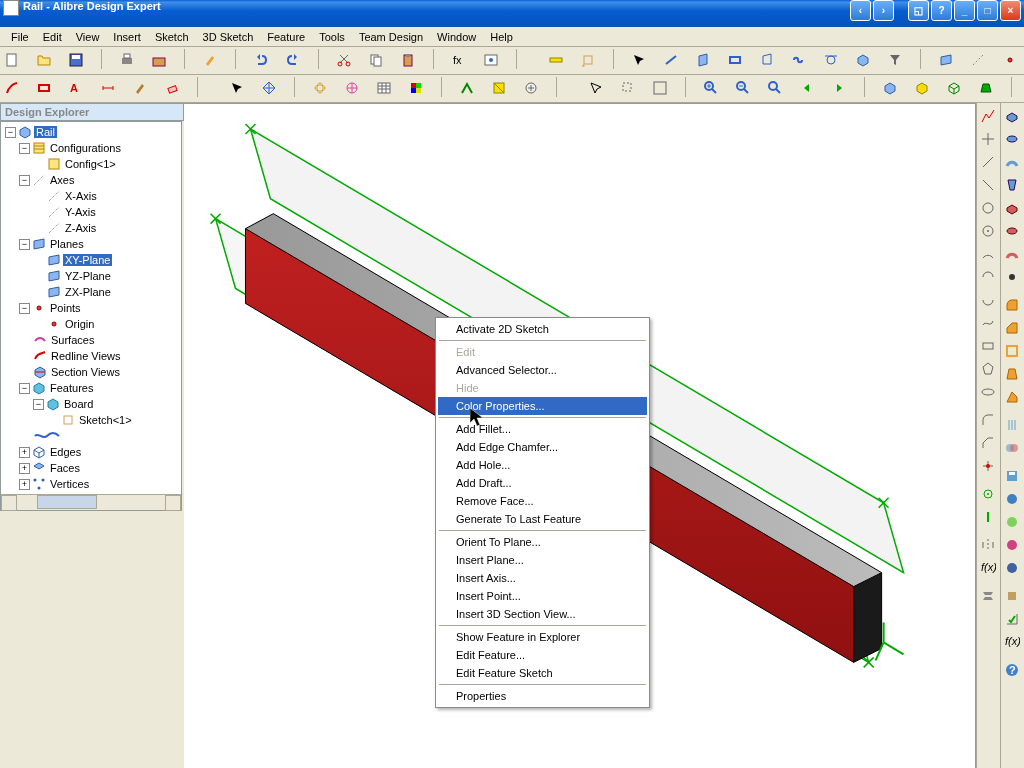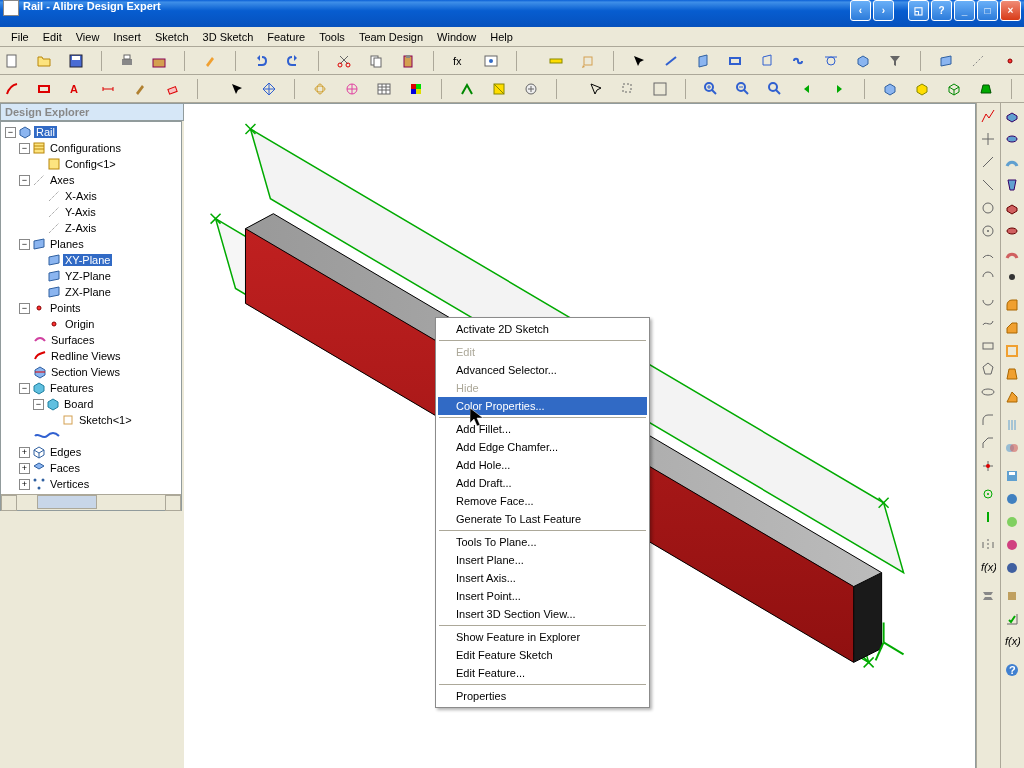--- a/index.html
+++ b/index.html
@@ -4,21 +4,21 @@
 <style>
 *{margin:0;padding:0;box-sizing:border-box;font-family:Tahoma,Arial,sans-serif;font-size:11px;user-select:none}
 body{background:#ece9d8;width:1024px;height:768px;overflow:hidden;position:relative}
 .titlebar{height:27px;background:linear-gradient(to bottom,#0a5fd6,#3f8fe8 8%,#075dd0 40%,#0651bd);display:flex;align-items:flex-start;padding:0 3px;color:#fff;font-weight:bold;font-size:13px}
 .titlebar .app-icon{width:16px;height:16px;background:#fff;margin-right:4px;border:1px solid #888}
 .titlebar .title-text{flex:1}
 .titlebar .wbtn{width:21px;height:21px;margin-left:2px;background:linear-gradient(to bottom,#6ab0f8,#2c7bda);border:1px solid #fff;border-radius:3px;display:flex;align-items:center;justify-content:center;color:#fff;font-weight:bold;font-size:10px}
 .titlebar .wbtn.close{background:linear-gradient(to bottom,#f08c77,#d83b18)}
 .menubar{height:20px;background:#ece9d8;display:flex;align-items:center;padding:0 4px;border-bottom:1px solid #aca899}
 .menubar .mitem{padding:2px 7px;cursor:default}
-.toolbar-row{background:#ece9d8;display:flex;align-items:center;padding:2px 3px;border-bottom:1px solid #aca899;height:28px;gap:14px}
+.toolbar-row{background:#ece9d8;display:flex;padding:2px 3px;border-bottom:1px solid #aca899;height:28px;gap:14px}
 .tbtn{width:22px;height:22px;display:inline-flex;align-items:center;justify-content:center;border:1px solid transparent;cursor:default}
 .tbtn svg{width:16px;height:16px}
 .tsep{width:6px;height:20px;border-left:1px solid #aca899;margin:0 2px}
 .main-area{display:flex;height:684px;position:relative}
 .panel-title{background:#d6e7f7;border:1px solid #919b9c;padding:2px 4px;font-weight:bold;color:#888;font-size:11px}
 .explorer{width:182px;background:#fff;border:1px solid #919b9c;display:flex;flex-direction:column}
 .tree{flex:1;overflow:auto;padding:2px;font-size:11px;color:#000}
 .tree .node{display:flex;align-items:center;height:16px;white-space:nowrap}
 .tree .exp{width:11px;height:11px;border:1px solid #888;display:inline-flex;align-items:center;justify-content:center;font-size:9px;line-height:1;margin-right:2px;background:#fff}
 .tree .ticon{width:14px;height:14px;margin-right:2px;display:inline-block}
@@ -999,28 +999,28 @@
   <div class="ci dis">Hide</div>
   <div class="ci hl">Color Properties...</div>
   <div class="csep"></div>
   <div class="ci">Add Fillet...</div>
   <div class="ci">Add Edge Chamfer...</div>
   <div class="ci">Add Hole...</div>
   <div class="ci">Add Draft...</div>
   <div class="ci">Remove Face...</div>
   <div class="ci">Generate To Last Feature</div>
   <div class="csep"></div>
-  <div class="ci">Tools To Plane...</div>
+  <div class="ci">Orient To Plane...</div>
   <div class="ci">Insert Plane...</div>
   <div class="ci">Insert Axis...</div>
   <div class="ci">Insert Point...</div>
   <div class="ci">Insert 3D Section View...</div>
   <div class="csep"></div>
   <div class="ci">Show Feature in Explorer</div>
+  <div class="ci">Edit Feature...</div>
   <div class="ci">Edit Feature Sketch</div>
-  <div class="ci">Edit Feature...</div>
   <div class="csep"></div>
   <div class="ci">Properties</div>
 </div>
 
 <svg class="cursor" width="20" height="20">
   <path d="M0 0l0 15 4-4 3 7 3-1-3-7 6 0z" fill="#000" stroke="#fff" stroke-width="0.5"></path>
 </svg>
 
 </body></html>

